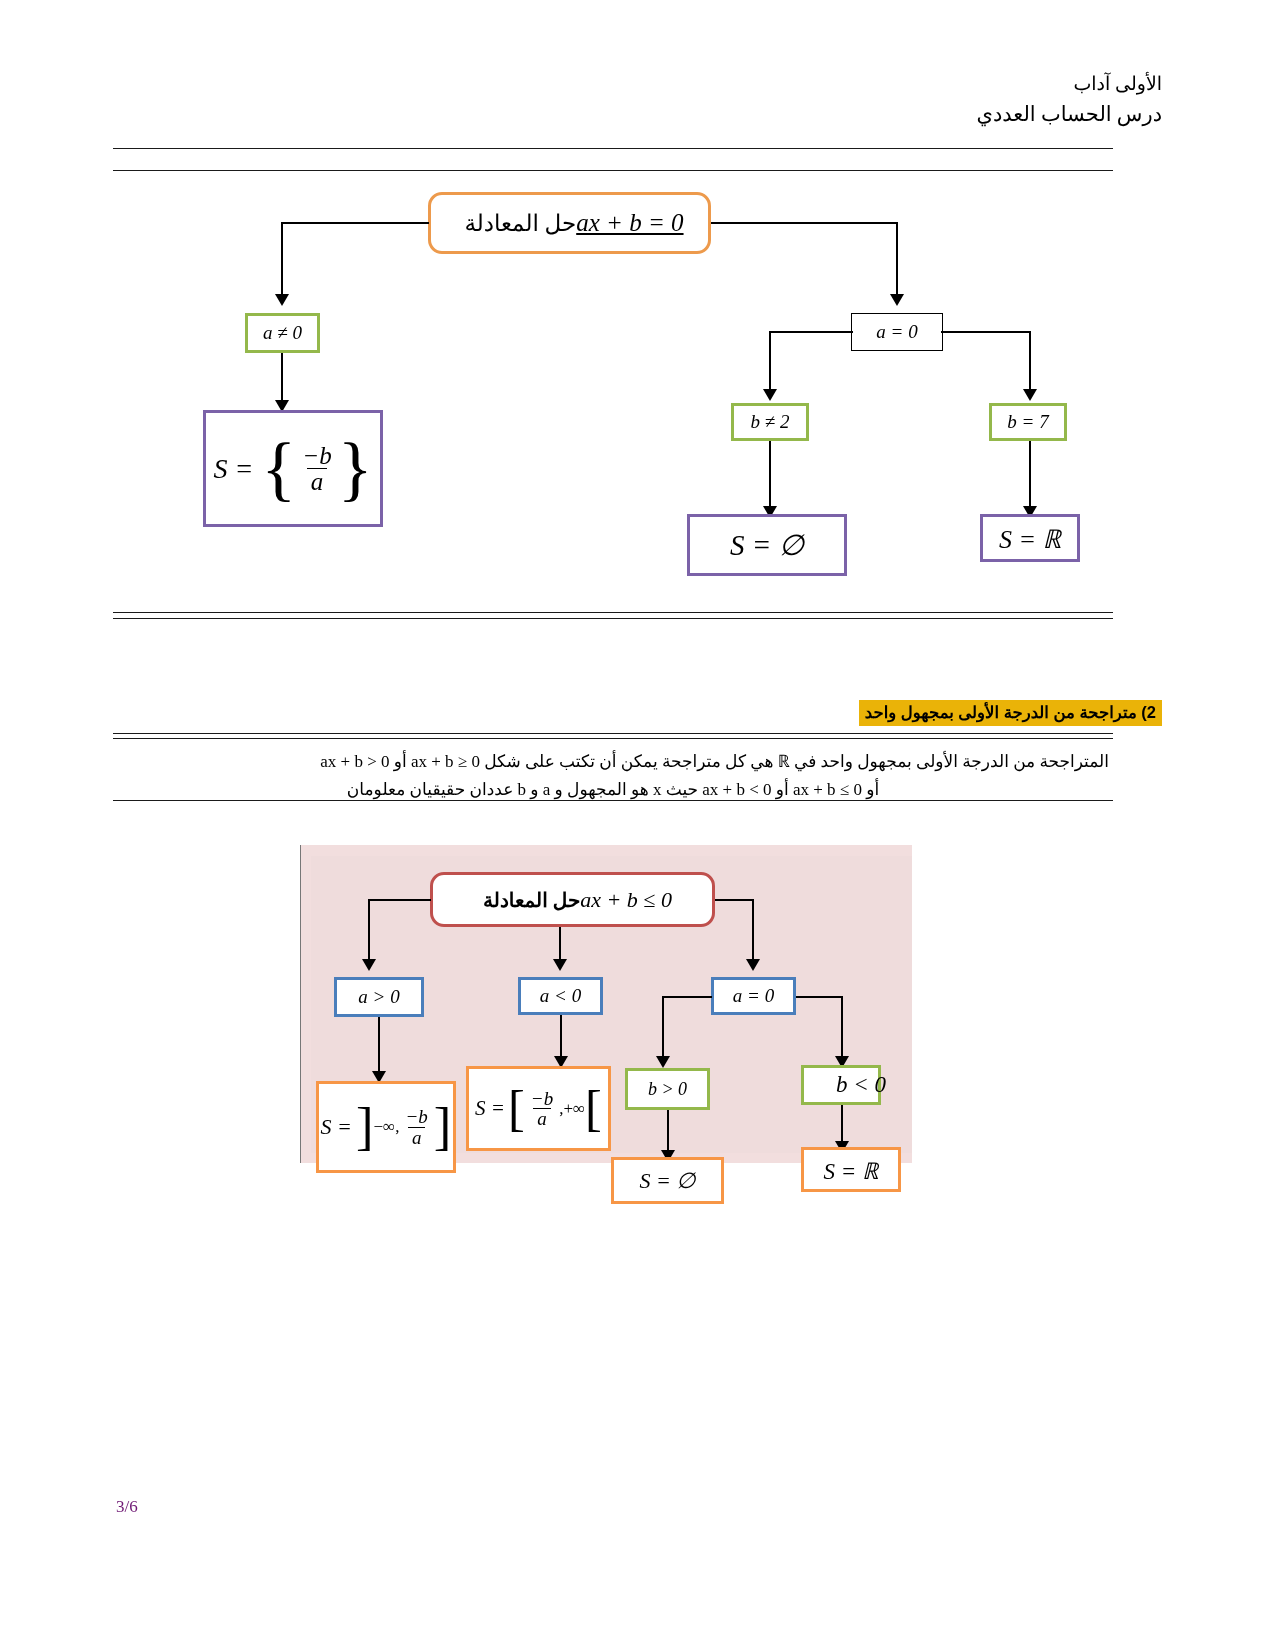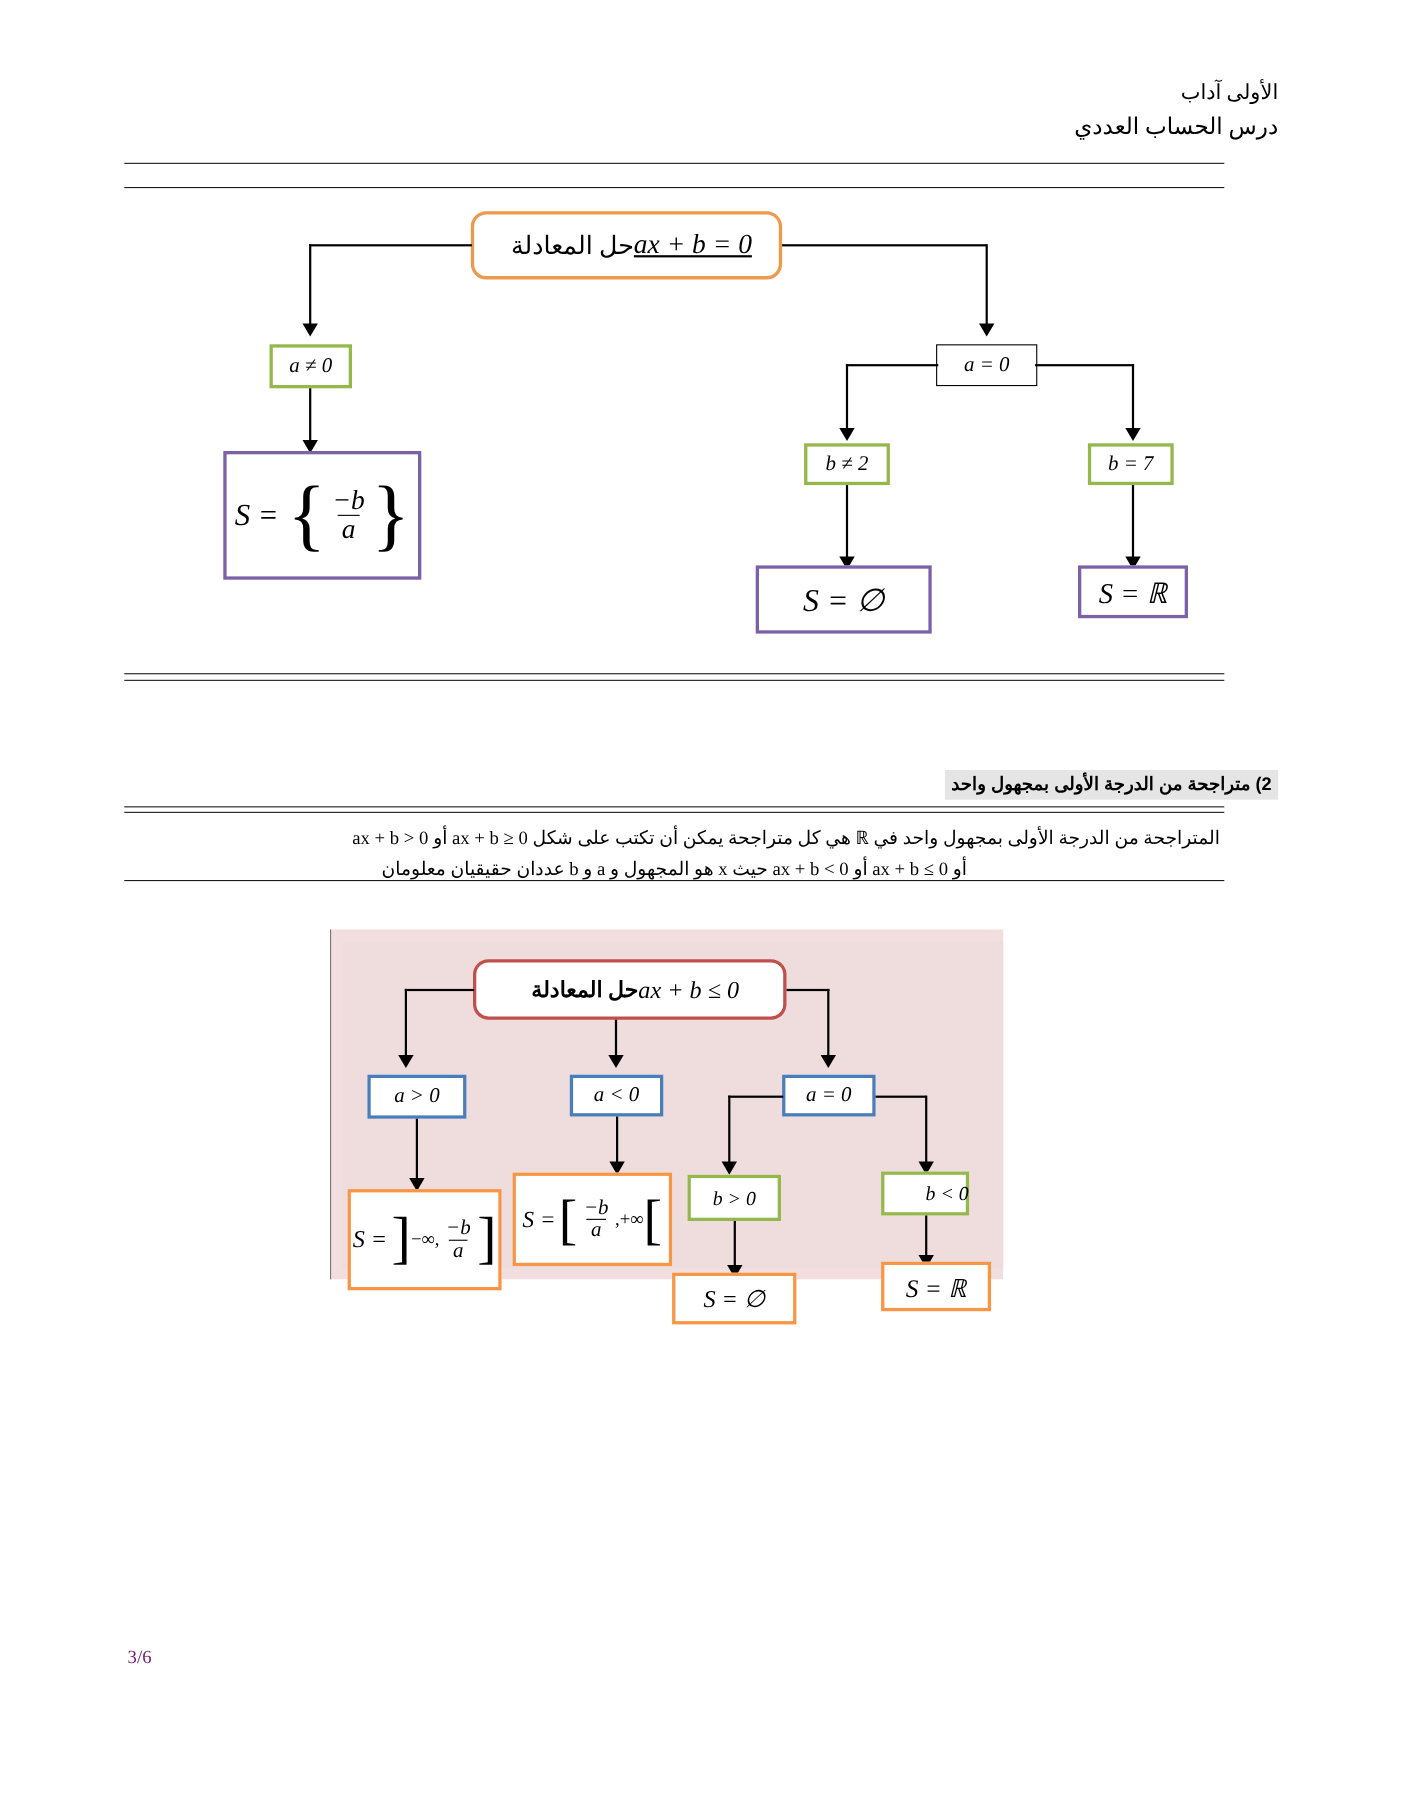--- a/index.html
+++ b/index.html
@@ -66,21 +66,21 @@
     border-left:7px solid transparent;
     border-right:7px solid transparent;
     border-top:12px solid #000;
   }
 
   
   .sec-head {
     position:absolute; right:113px; direction:rtl; text-align:right;
     font-family:"Liberation Sans", sans-serif;
     font-weight:bold; font-size:16.5px;
-    background:#e5e5e5; padding:3px 6px 4px 6px;
+    background:#eab308; padding:3px 6px 4px 6px;
   }
   .def-box {
     position:absolute; left:113px; width:1000px;
     direction:rtl; text-align:justify;
     font-family:"Liberation Serif", serif; font-size:17px; line-height:1.65;
     padding:6px 4px 8px 4px;
   }
   .def-line { display:block; }
   .def-line.l2 { text-align:center; }
 
@@ -233,21 +233,21 @@
     <div class="ln h" style="left:796px; top:996px; width:46px;"></div>
     <div class="ln v" style="left:841px; top:996px; height:62px;"></div>
     <div class="arrowhead" style="left:835px; top:1056px;"></div>
 
     <div class="node n-green" style="left:625px; top:1068px; width:85px; height:42px; font-size:18px;">
       <span class="m">b &gt; 0</span>
     </div>
     <div class="ln v" style="left:667px; top:1110px; height:44px;"></div>
     <div class="arrowhead" style="left:661px; top:1150px;"></div>
 
-    <div class="node n-green" style="left:801px; top:1065px; width:80px; height:40px; font-size:18px;padding-left:40px;">
+    <div class="node n-green" style="left:801px; top:1065px; width:80px; height:40px; font-size:23px;padding-left:40px;">
       <span class="m">b &lt; 0</span>
     </div>
     <div class="ln v" style="left:841px; top:1105px; height:40px;"></div>
     <div class="arrowhead" style="left:835px; top:1141px;"></div>
 
     <div class="node n-orange2" style="left:316px; top:1081px; width:140px; height:92px; font-size:22px;">
       <span class="m" style="margin-right:4px;">S =</span>
       <span class="big-brack">]</span>
       <span class="mu" style="font-size:17px;">−∞,</span>
       <span class="frac" style="font-size:19px;">

